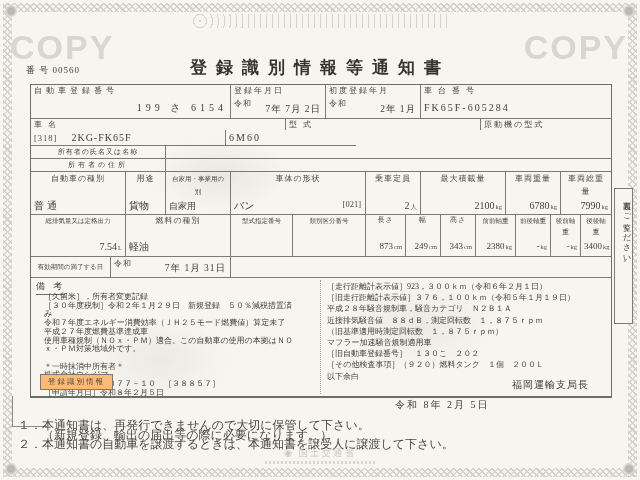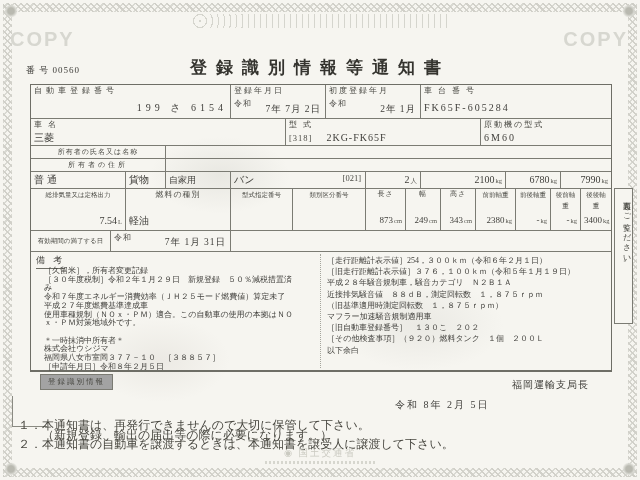--- a/index.html
+++ b/index.html
@@ -13,21 +13,21 @@
   .bf-top{left:3px;right:3px;top:3px;height:9px;}
   .bf-bottom{left:3px;right:3px;bottom:3px;height:9px;}
   .bf-left{left:3px;top:3px;bottom:3px;width:9px;}
   .bf-right{right:3px;top:3px;bottom:3px;width:9px;}
   .bcorner{position:absolute;width:18px;height:18px;
     background:radial-gradient(closest-side,#b9b9b0 0 35%,#d6d6cf 55%,transparent 75%);}
   .orn{position:absolute;left:190px;top:14px;width:260px;height:14px;opacity:.8;
     background:repeating-radial-gradient(circle at 10px 7px,#cdcdc5 0 1px,transparent 1px 6px);}
   
   .copy{position:absolute;top:28px;font-family:"Liberation Sans","DejaVu Sans",sans-serif;
-    font-weight:bold;font-size:20px;letter-spacing:2px;color:#d7d7d0;}
+    font-weight:bold;font-size:34px;letter-spacing:2px;color:#d7d7d0;}
   .blob{position:absolute;border-radius:50%;pointer-events:none;}
   .ministry{position:absolute;left:0;right:0;top:447px;text-align:center;
     color:#bcbcb2;font-size:9.5px;letter-spacing:2px;opacity:.75;}
   .ministry .bar{display:block;margin:1px auto 0;width:110px;height:3px;
     background:repeating-linear-gradient(90deg,#ccccc3 0 2px,transparent 2px 4px);}
   
   .docnum{position:absolute;left:26px;top:64px;font-size:9px;letter-spacing:1px;}
   .title{position:absolute;left:60px;right:60px;top:56px;text-align:center;
     font-size:17px;font-weight:bold;letter-spacing:9px;color:#35342f;}
   
@@ -58,21 +58,21 @@
   .rem-left .rl{min-height:8.7px;line-height:8.7px;white-space:nowrap;}
   .rem-right{position:absolute;left:296px;top:3px;width:280px;font-size:8px;}
   .rem-right .rl{min-height:11.2px;line-height:11.2px;white-space:nowrap;}
   .rem-div{position:absolute;left:289px;top:2px;bottom:2px;width:0;border-left:1px dotted #a5a59c;}
   
   .sidebox{position:absolute;left:614px;top:188px;width:15px;height:122px;
     border:1px solid #7b7b73;background:#f6f5f0;writing-mode:vertical-rl;
     font-size:8px;letter-spacing:1px;padding:6px 1px;color:#4a4a44;}
   
   .reginfo{position:absolute;left:40px;top:374px;border:1px solid #7b7b73;
-    font-size:7.5px;letter-spacing:2px;padding:2px 7px;color:#4a4a44;background:#a3a3a3;}
+    font-size:7.5px;letter-spacing:2px;padding:2px 7px;color:#4a4a44;background:#fdba74;}
   .bracket{position:absolute;left:12px;top:396px;width:34px;height:30px;
     border-left:1px solid #8a8a82;border-bottom:1px solid #8a8a82;}
   .issuedate{position:absolute;left:395px;top:398px;font-size:10px;letter-spacing:2px;}
   .issuer{position:absolute;left:512px;top:378px;font-size:10px;letter-spacing:1px;font-weight:normal;color:#3a3934;}
   .notes{position:absolute;left:18px;top:421px;font-size:12px;line-height:9.6px;color:#47463f;}
   .notes div{white-space:nowrap;}
 </style>
 </head>
 <body>
 
@@ -123,36 +123,45 @@
       <div class="c v" style="width:190px;line-height:22px;letter-spacing:2px">FK65F-605284</div>
     </div>
 
     <div class="row">
       <div class="c h sp6" style="width:255px;line-height:11px">車名</div>
       <div class="c h sp6" style="width:195px;line-height:11px">型式</div>
       <div class="c h" style="width:130px;line-height:11px">原動機の型式</div>
     </div>
 
     <div class="row" style="height:16px">
-      <div class="c v" style="width:255px;line-height:15px">三菱</div>
       <div class="c v" style="width:195px;line-height:15px;letter-spacing:1px">
         <span class="code">[318]</span><span>2KG-FK65F</span>
       </div>
       <div class="c v" style="width:130px;line-height:15px;letter-spacing:2px">6M60</div>
     </div>
 
     <div class="row" style="height:13px">
       <div class="c lblcell" style="width:135px;line-height:13px">所有者の氏名又は名称</div>
       <div class="c v" style="width:445px"></div>
     </div>
     <div class="row" style="height:13px">
       <div class="c lblcell" style="width:135px;line-height:13px;letter-spacing:3px">所有者の住所</div>
       <div class="c v" style="width:445px"></div>
     </div>
 
+    <div class="row">
+      <div class="c h2" style="width:95px">自動車の種別</div>
+      <div class="c h2" style="width:40px">用途</div>
+      <div class="c h2 tiny" style="width:65px">自家用・事業用の別</div>
+      <div class="c h2" style="width:135px">車体の形状</div>
+      <div class="c h2" style="width:55px">乗車定員</div>
+      <div class="c h2" style="width:85px">最大積載量</div>
+      <div class="c h2" style="width:55px">車両重量</div>
+      <div class="c h2" style="width:50px">車両総重量</div>
+    </div>
 
     <div class="row" style="height:17px">
       <div class="c v" style="width:95px;line-height:16px;letter-spacing:3px">普通</div>
       <div class="c v" style="width:40px;line-height:16px">貨物</div>
       <div class="c v" style="width:65px;line-height:16px;font-size:9px">自家用</div>
       <div class="c v" style="width:135px;line-height:16px">
         <span>バン</span>
         <span class="codeR">[021]</span>
       </div>
       <div class="c v num" style="width:55px;line-height:16px">
@@ -233,21 +242,21 @@
         <div class="rl">平成２７年度燃費基準達成車</div>
         <div class="rl">使用車種規制（ＮＯｘ・ＰＭ）適合。この自動車の使用の本拠はＮＯ</div>
         <div class="rl">ｘ・ＰＭ対策地域外です。</div>
         <div class="rl"></div>
         <div class="rl">＊一時抹消中所有者＊</div>
         <div class="rl">株式会社ウシジマ</div>
         <div class="rl">福岡県八女市室岡３７７－１０　［３８８５７］</div>
         <div class="rl">［申請年月日］令和８年２月５日</div>
       </div>
       <div class="rem-right">
-        <div class="rl">［走行距離計表示値］254，３００ｋｍ（令和６年２月１日）</div>
+        <div class="rl">［走行距離計表示値］923，３００ｋｍ（令和６年２月１日）</div>
         <div class="rl">［旧走行距離計表示値］３７６，１００ｋｍ（令和５年１月１９日）</div>
         <div class="rl">平成２８年騒音規制車，騒音カテゴリ　Ｎ２Ｂ１Ａ</div>
         <div class="rl">近接排気騒音値　８８ｄＢ，測定回転数　１，８７５ｒｐｍ</div>
         <div class="rl">（旧基準適用時測定回転数　１，８７５ｒｐｍ）</div>
         <div class="rl">マフラー加速騒音規制適用車</div>
         <div class="rl">［旧自動車登録番号］　１３０こ　２０２</div>
         <div class="rl">［その他検査事項］（９２０）燃料タンク　１個　２００Ｌ</div>
         <div class="rl">以下余白</div>
       </div>
     </div>

